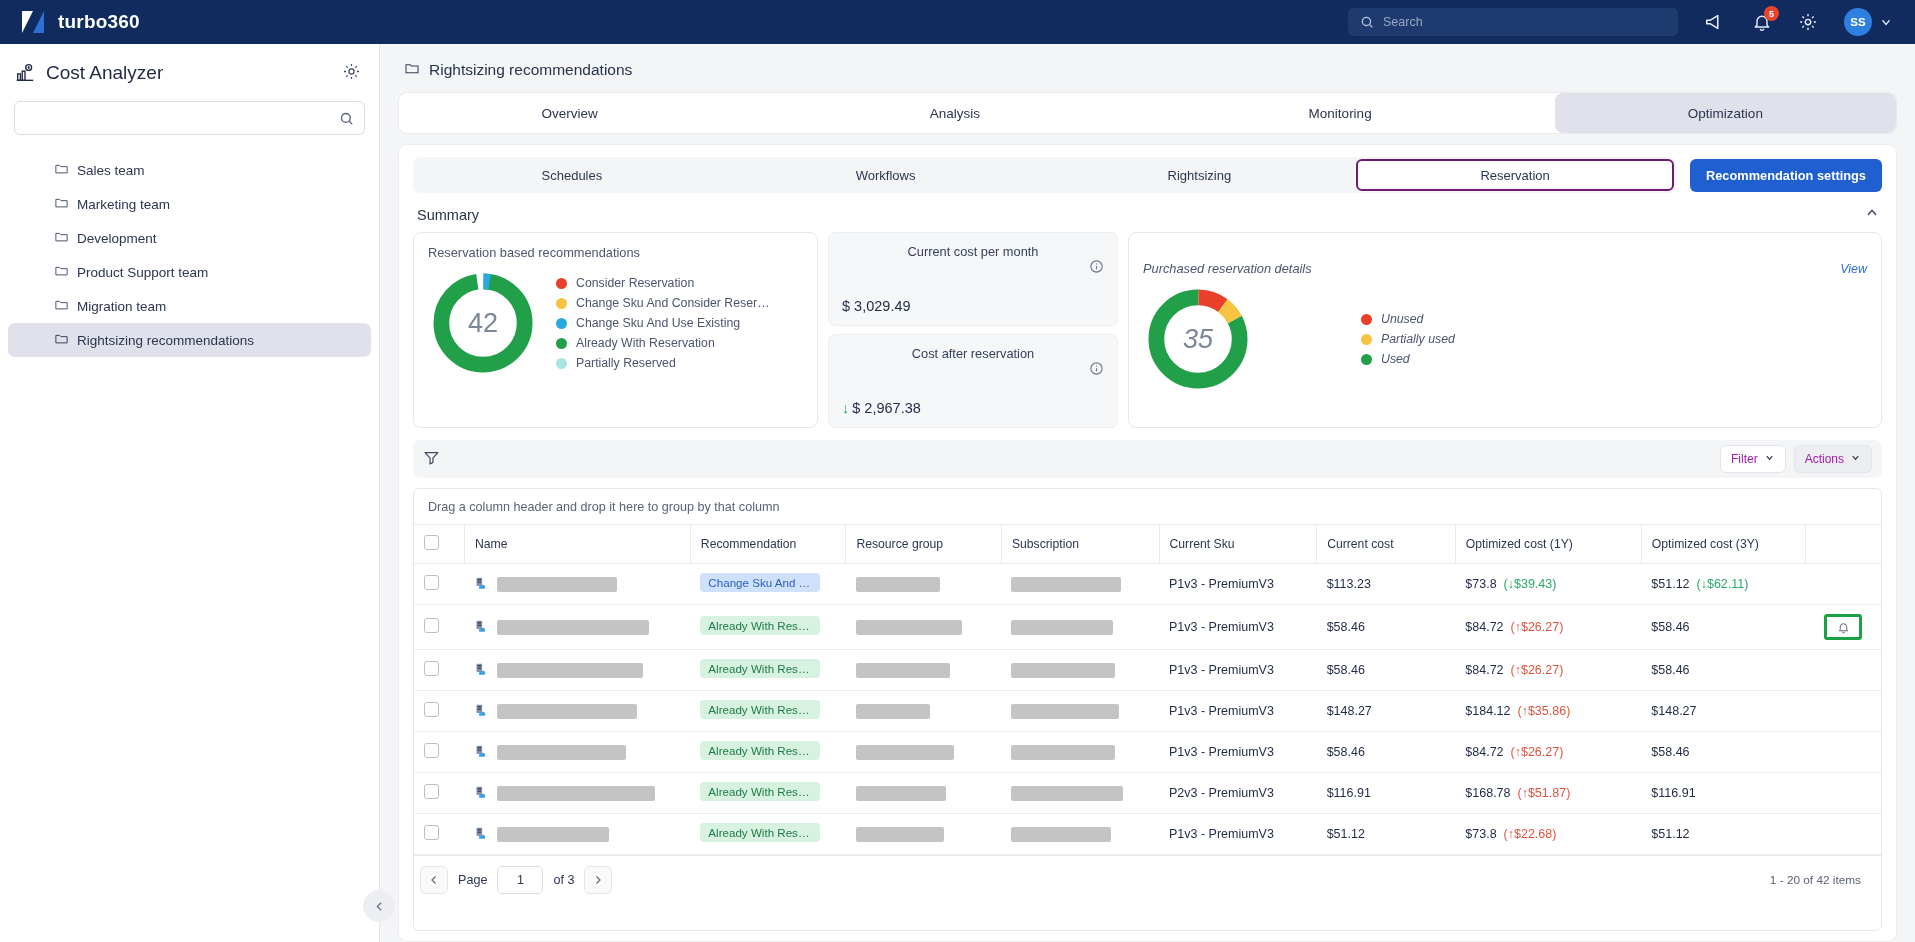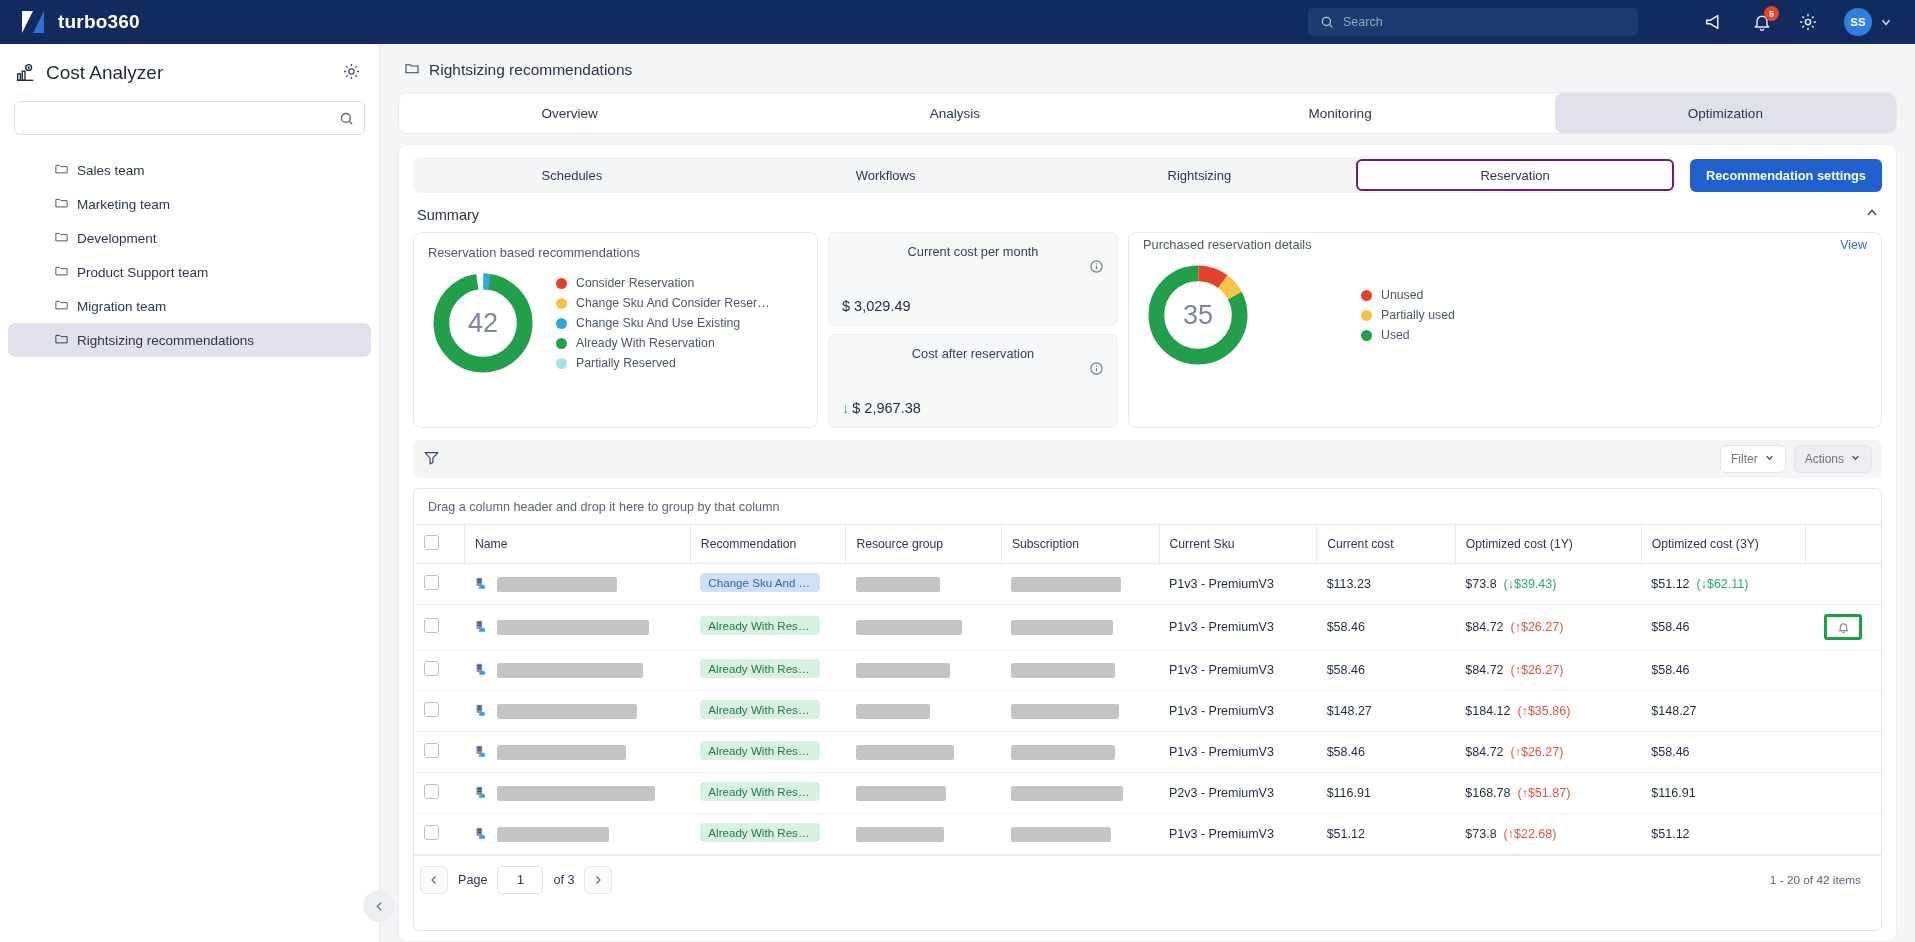--- a/index.html
+++ b/index.html
@@ -36,21 +36,20 @@
   .brand-name {
     color: #ffffff; font-size: 19px; font-weight: bold; letter-spacing: .2px; text-align: right;
   }
   .top-right {
     margin-left: auto; display: flex; align-items: center; gap: 26px;
   }
   .search-box {
     width: 330px; height: 28px; background: #1e3a6e;
     border-radius: 5px; display: flex; align-items: center;
     padding: 0 12px; gap: 9px;
-    margin-right: 40px;
   }
   .search-box input {
     background: transparent; border: none; outline: none;
     color: #c9d4e8; font-size: 12.5px; width: 100%;
     font-family: "Liberation Sans", sans-serif;
   }
   .search-box input::placeholder { color: #98a8c4; }
   .ic { color: #e8eefb; display: inline-flex; align-items: center; justify-content: center; cursor: pointer; }
   .bell-wrap { position: relative; }
   .badge {
@@ -165,21 +164,21 @@
     font-size: 14.5px; color: #28334c; padding: 2px 2px 8px 4px;
   }
   .summary-head .chev { margin-left: auto; color: #3d4a63; cursor: pointer; }
 
   .cards { display: flex; gap: 10px; }
   .card {
     border: 1px solid #e6e8ed; border-radius: 8px; background: #fff;
   }
   .card-a { width: 405px; padding: 12px 14px; }
   .card-b { width: 290px; display: flex; flex-direction: column; gap: 8px; border: none; }
-  .card-c { flex: 1; padding: 4px 14px; }
+  .card-c { flex: 1; padding: 28px 14px; font-style: italic; }
   .card-title { font-size: 12.8px; color: #4b566e; }
 
   .mini-card {
     background: #f6f7f9; border-radius: 7px; padding: 11px 13px;
     flex: 1; display: flex; flex-direction: column; justify-content: center;
     border: 1px solid #eceef2;
   }
   .mini-top { display: flex; align-items: center; flex-direction: column; }
   .mini-label { font-size: 12.8px; color: #36415a; }
   .mini-info { margin-left: auto; color: #707a8d; }
@@ -201,21 +200,21 @@
   
   .toolbar {
     margin: 12px 14px 0 14px;
     background: #f4f5f7; border-radius: 7px; height: 38px;
     display: flex; align-items: center; padding: 0 10px;
   }
   .funnel { color: #3d4a63; cursor: pointer; }
   .tool-right { margin-left: auto; display: flex; gap: 8px; }
   .btn-ghost {
     height: 28px; padding: 0 10px; border-radius: 6px;
-    font-size: 12px; color: #737373; background: #fff;
+    font-size: 12px; color: #a21caf; background: #fff;
     border: 1px solid #e2e5ea; display: flex; align-items: center; gap: 6px;
     cursor: pointer; font-family: "Liberation Sans", sans-serif;
   }
   .btn-ghost.grey { background: #eceef1; }
 
   .grid-box {
     margin: 10px 14px 0 14px; border: 1px solid #e4e6eb; border-radius: 6px;
     display: flex; flex-direction: column; flex: 1; min-height: 0; overflow: hidden;
     background: #fff;
   }

